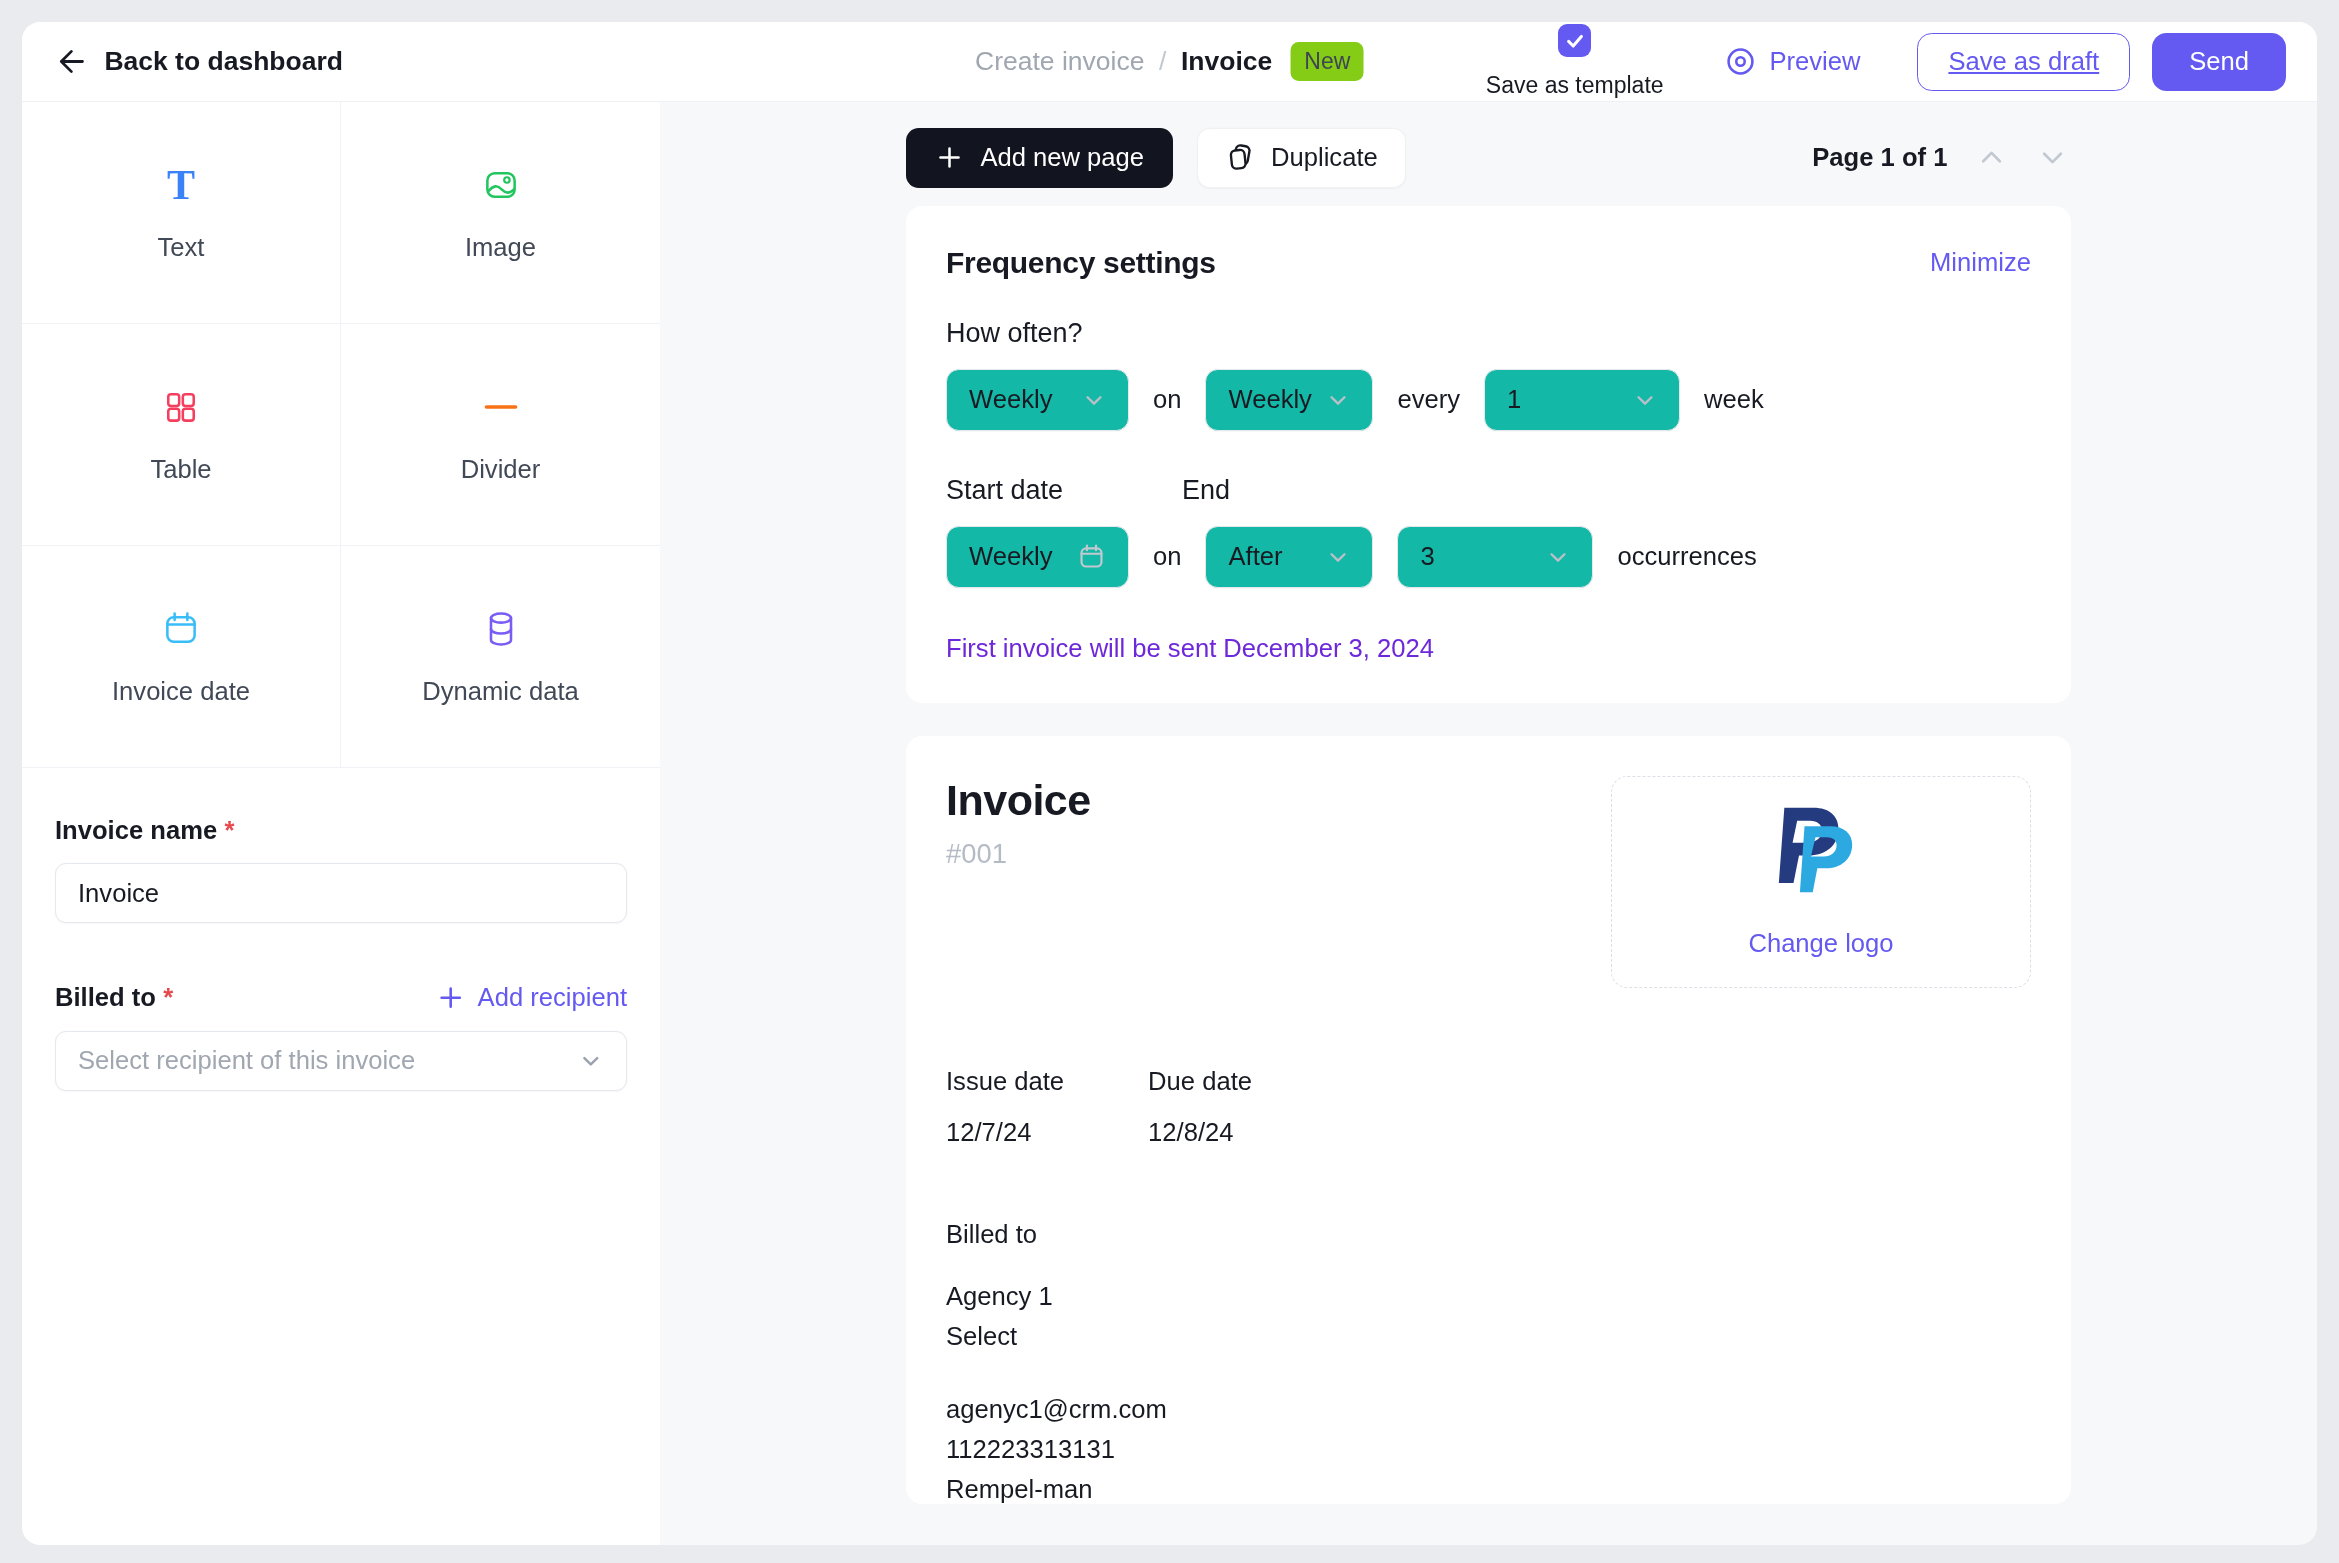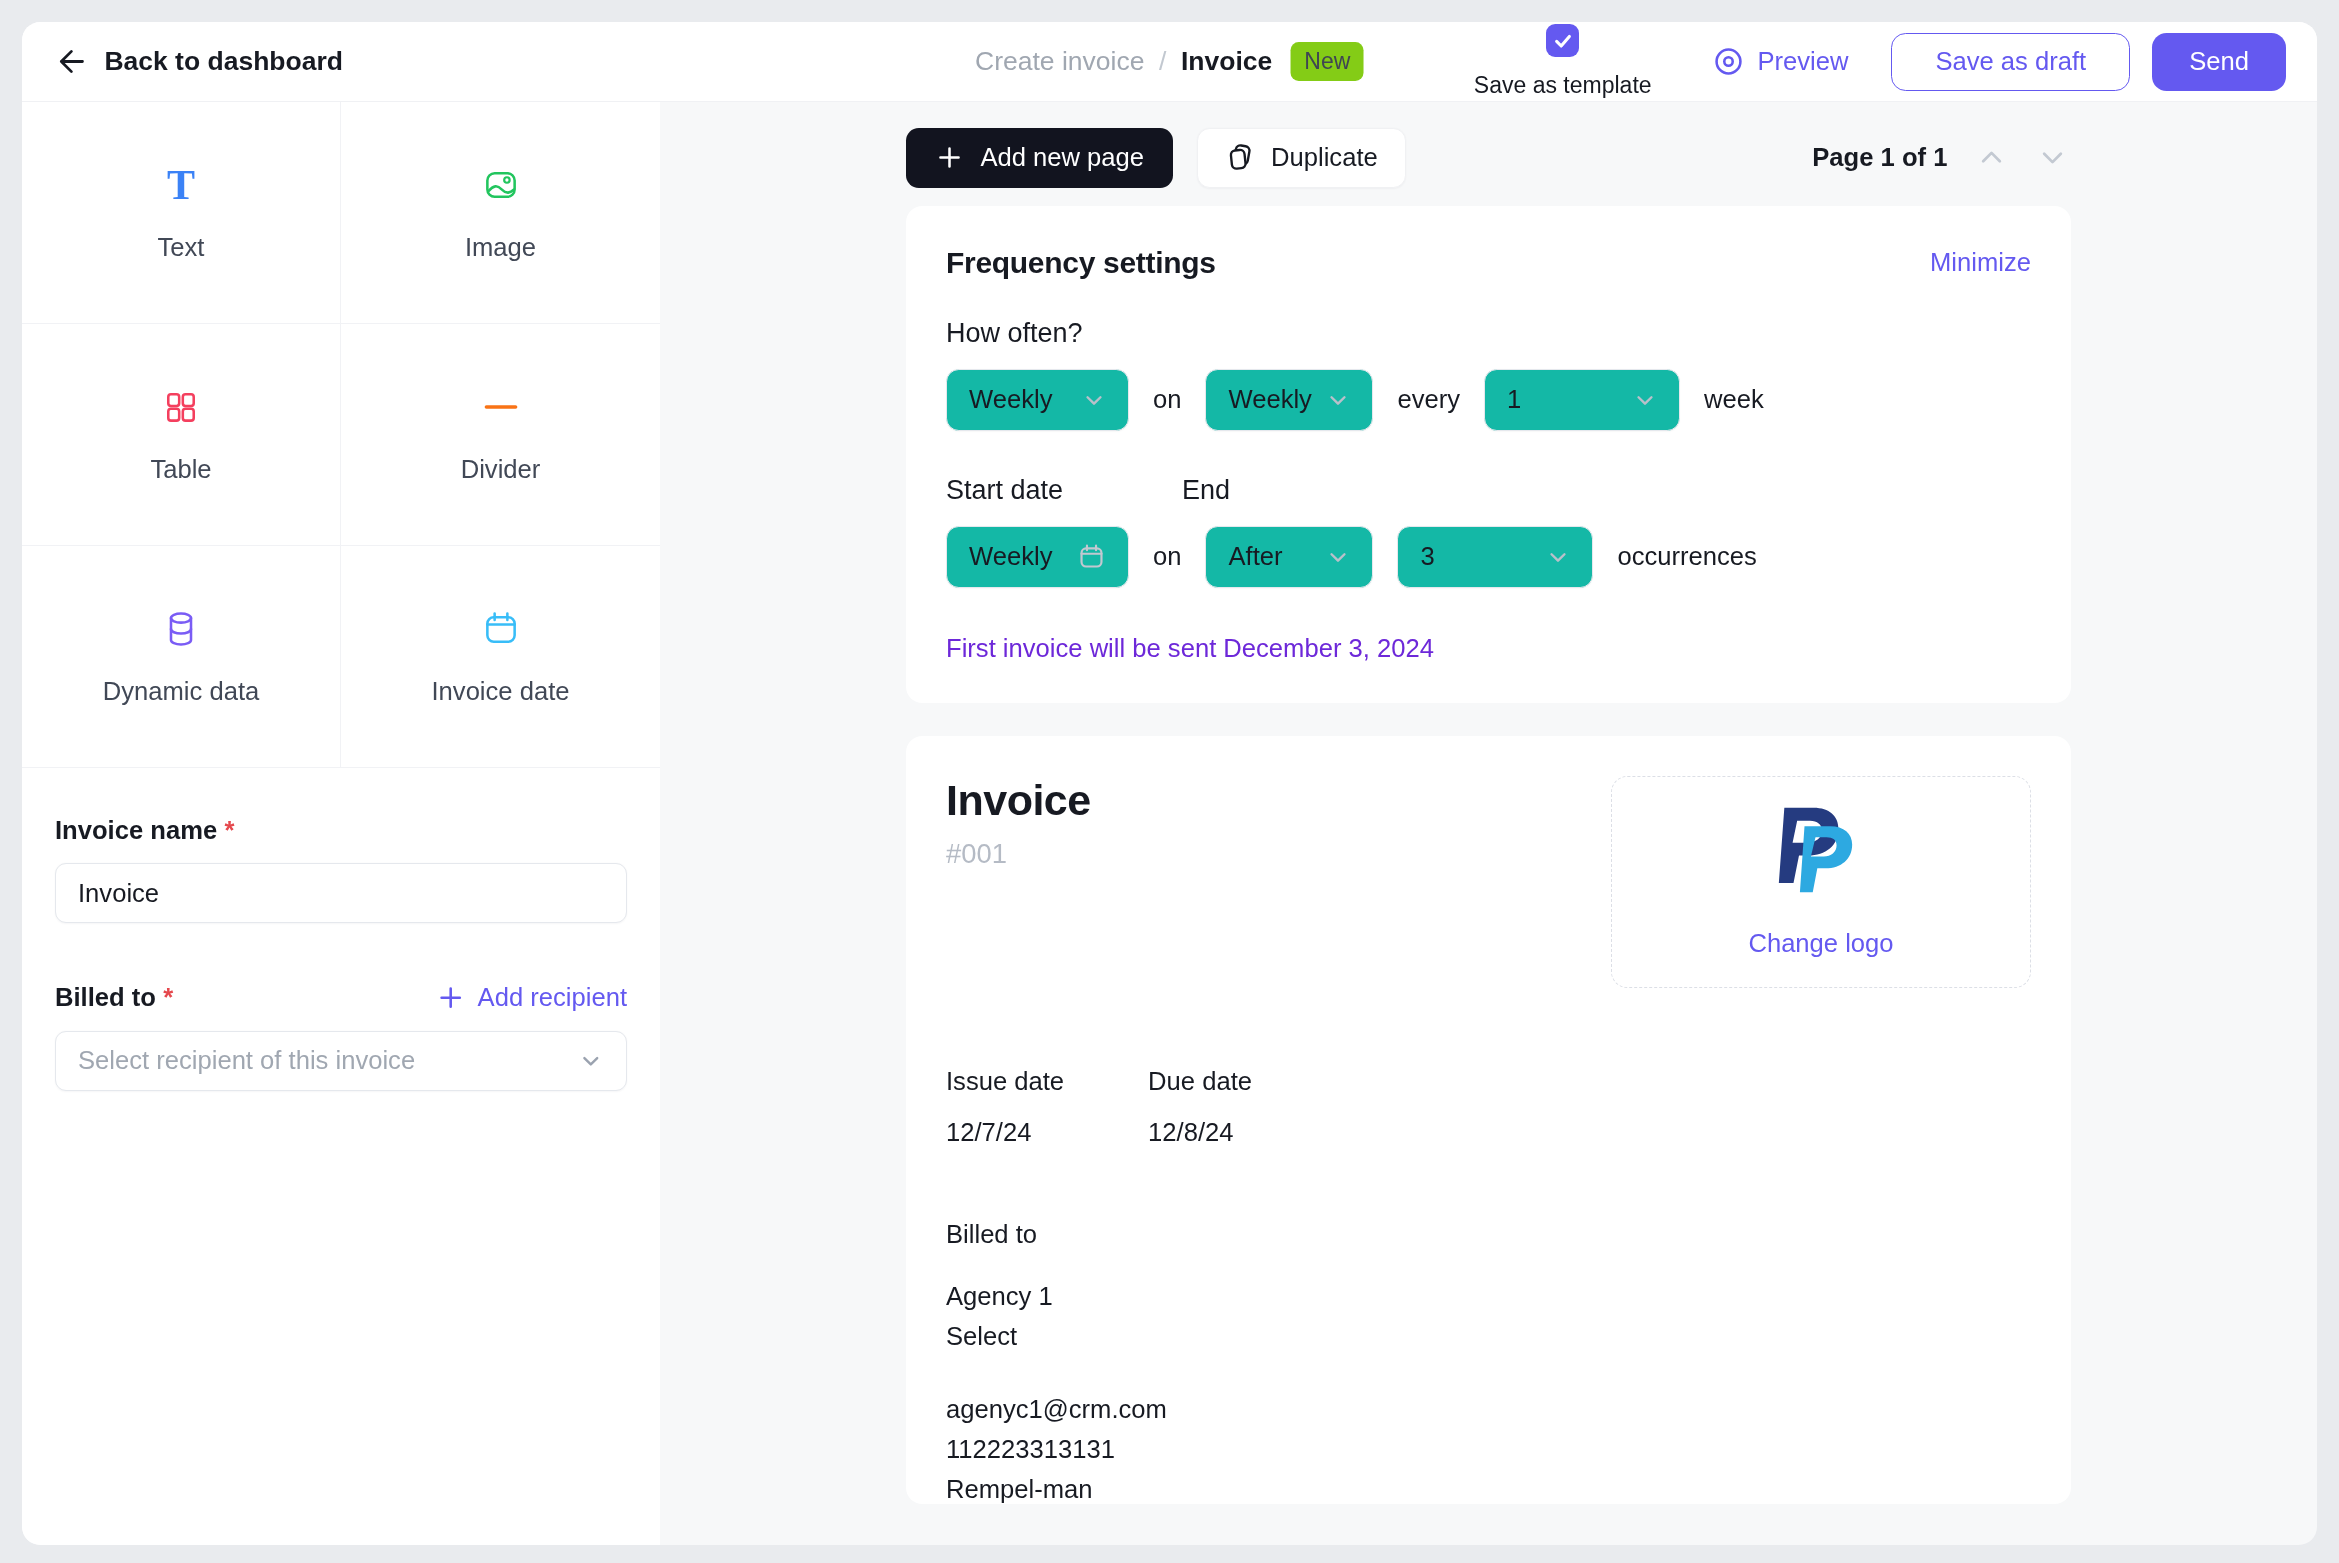--- a/index.html
+++ b/index.html
@@ -41,22 +41,22 @@
     display:flex; align-items:center; justify-content:center;
   }
   .link-accent { color:var(--accent); font-size:25.6px; font-weight:500; display:flex; align-items:center; gap:12.8px; cursor:pointer; }
   .preview-link { margin-left:60px; }
   .btn {
     height:58px; border-radius:29px; font-size:25.6px; font-weight:500;
     display:flex; align-items:center; justify-content:center; cursor:pointer; border:none;
     font-family:"Liberation Sans", sans-serif;
   }
   .btn-outline {
-    margin-left:43px; padding:0 43px; background:#fff; color:var(--accent);
-    border:1.8px solid var(--accent); border-radius:14.6px;
+    margin-left:57px; padding:0 30px; background:#fff; color:var(--accent);
+    border:1.8px solid var(--accent); border-radius:14.6px;text-decoration:underline;
   }
   .btn-send { margin-left:22px; padding:0 37px; background:var(--accent); color:#fff; border-radius:14.6px; }
   
   .content { display:flex; height:1443px; }
   .sidebar { width:638px; background:#fff; flex:none; }
   .block-grid { display:grid; grid-template-columns:1fr 1fr; }
   .tile {
     height:222px; display:flex; flex-direction:column; align-items:center; justify-content:center;
     border-bottom:0.9px solid #f1f2f5; cursor:pointer; background:#fff;
   }
@@ -221,36 +221,36 @@
             <svg width="40" height="40" viewBox="0 0 44 44" fill="none">
                 <line x1="6" y1="22" x2="38" y2="22" stroke="#f97316" stroke-width="4" stroke-linecap="round"></line>
               </svg>
           </span>
           <span class="tile-label">Divider</span>
         </div>
 
         <div class="tile">
           <span class="tile-icon">
             <svg width="40" height="40" viewBox="0 0 44 44" fill="none">
+                <rect x="7" y="9" width="30" height="27" rx="7" stroke="#38bdf8" stroke-width="2.8"></rect>
+                <path d="M15 5 V12 M29 5 V12 M7 17 H37" stroke="#38bdf8" stroke-width="2.8" stroke-linecap="round"></path>
+              </svg>
+          </span>
+          <span class="tile-label">Invoice date</span>
+        </div>
+
+        <div class="tile">
+          <span class="tile-icon">
+            <svg width="40" height="40" viewBox="0 0 44 44" fill="none">
               <ellipse cx="22" cy="10" rx="11" ry="5" stroke="#7a5cf5" stroke-width="2.8"></ellipse>
               <path d="M11 10 V34 C11 36.8 15.9 39 22 39 C28.1 39 33 36.8 33 34 V10" stroke="#7a5cf5" stroke-width="2.8" stroke-linecap="round"></path>
               <path d="M11 22 C11 24.8 15.9 27 22 27 C28.1 27 33 24.8 33 22" stroke="#7a5cf5" stroke-width="2.8" stroke-linecap="round"></path>
             </svg>
           </span>
           <span class="tile-label">Dynamic data</span>
-        </div>
-
-        <div class="tile">
-          <span class="tile-icon">
-            <svg width="40" height="40" viewBox="0 0 44 44" fill="none">
-                <rect x="7" y="9" width="30" height="27" rx="7" stroke="#38bdf8" stroke-width="2.8"></rect>
-                <path d="M15 5 V12 M29 5 V12 M7 17 H37" stroke="#38bdf8" stroke-width="2.8" stroke-linecap="round"></path>
-              </svg>
-          </span>
-          <span class="tile-label">Invoice date</span>
         </div>
       </div>
 
       <div class="side-form">
         <div class="form-label-row">
           <div class="form-label">
             <span>Invoice name</span><span class="req">*</span>
           </div>
         </div>
         <input class="text-input" value="Invoice" style="">

